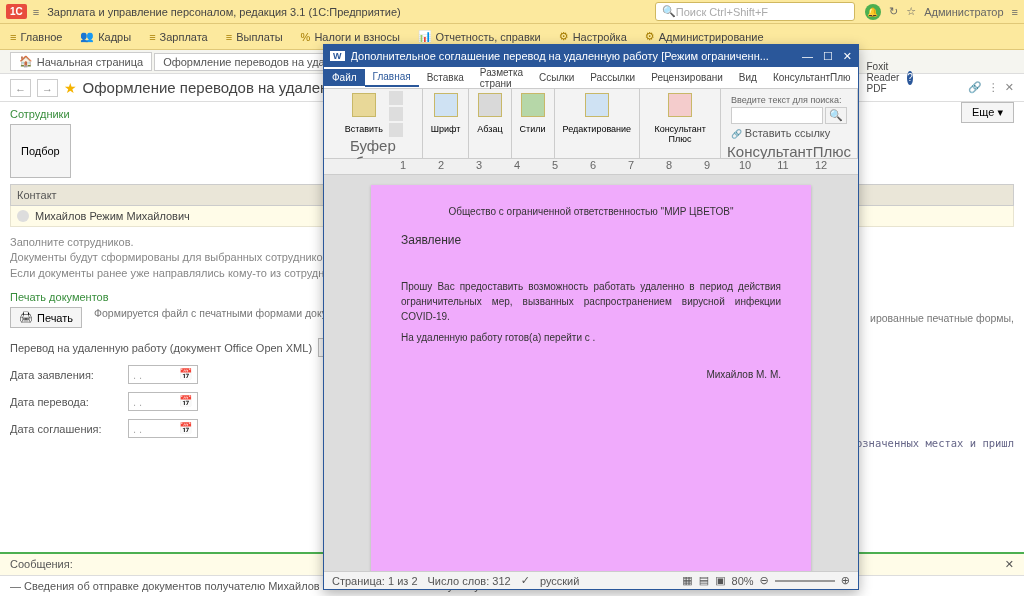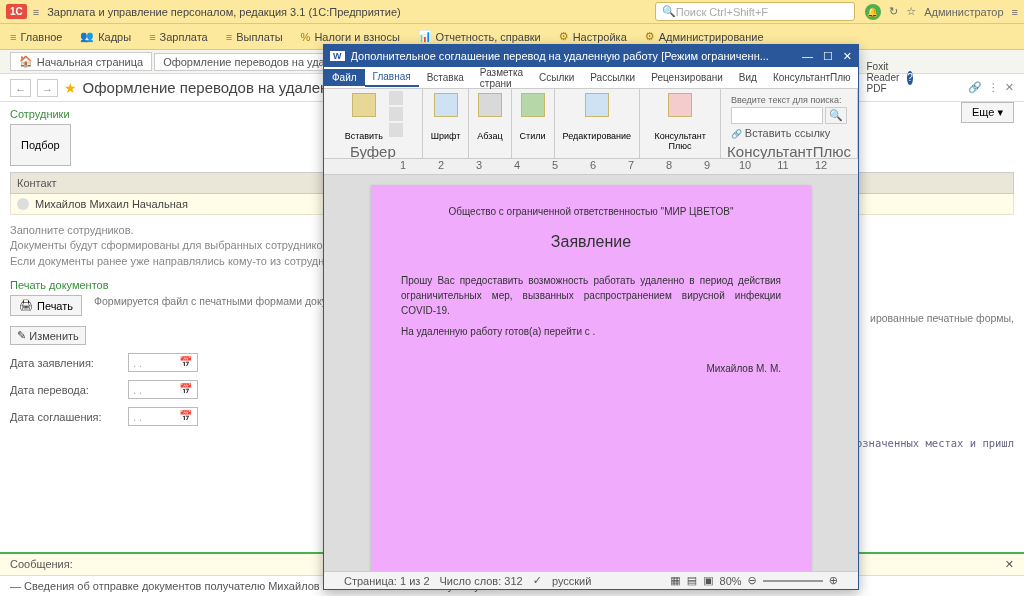--- a/index.html
+++ b/index.html
@@ -17,21 +17,21 @@
 .breadcrumb{background:#f5f5f0;height:24px;display:flex;align-items:center;padding:0 10px;border-bottom:1px solid #ddd}
 .bc-item{padding:2px 8px;border:1px solid #ccc;background:#fff;margin-right:2px;display:flex;align-items:center;gap:4px;color:#555}
 .toolbar{background:#fff;height:28px;display:flex;align-items:center;padding:0 10px;justify-content:space-between;border-bottom:1px solid #ddd}
 .tb-left{display:flex;align-items:center;gap:6px}
 .tb-arrow{color:#888;padding:2px 4px;border:1px solid #ccc}
 .star{color:#f5b300;font-size:14px}
 .page-title{font-size:15px;color:#444}
 .content{display:flex;height:calc(100% - 102px)}
 .left-panel{flex:1;padding:6px 10px;position:relative}
 .section-label{color:#388e3c;font-size:11px;margin-bottom:4px}
-.podbor-btn{border:1px solid #bbb;padding:14px 10px;background:#f5f5f5;margin-bottom:6px;display:inline-block}
+.podbor-btn{border:1px solid #bbb;padding:20px 10px;background:#f5f5f5;margin-bottom:6px;display:inline-block}
 .table-header{background:#eae6d8;padding:4px 6px;border:1px solid #ccc;color:#555}
 .table-row{background:#fffce8;padding:4px 6px;border:1px solid #e8e4d0;border-top:none;display:flex;align-items:center;gap:6px;color:#444}
 .user-icon{width:12px;height:12px;background:#ddd;border-radius:50%}
 .hint-text{color:#888;font-size:10.5px;margin-top:8px;line-height:1.4}
 .section-green{color:#388e3c;margin-top:10px;margin-bottom:4px}
 .print-btn{border:1px solid #bbb;padding:3px 8px;background:#f5f5f5;display:inline-flex;align-items:center;gap:4px}
 .form-row{display:flex;align-items:center;gap:8px;margin-top:8px}
 .form-label{width:110px;color:#555}
 .date-input{border:1px solid #bbb;padding:2px 4px;width:70px;display:flex;justify-content:space-between;align-items:center;color:#aaa}
 .cal-icon{color:#666}
@@ -47,39 +47,39 @@
 .word-controls{display:flex;gap:10px;color:#fff}
 .word-tabs{background:#fff;height:22px;display:flex;align-items:center;border-bottom:1px solid #ccc}
 .word-tab{padding:3px 8px;color:#444;font-size:10px;cursor:pointer}
 .word-tab.file{background:#2a579a;color:#fff}
 .word-tab.active{border-bottom:2px solid #2a579a;color:#2a579a}
 .word-tab.help{margin-left:auto;background:#2a579a;color:#fff;border-radius:50%;width:14px;height:14px;display:flex;align-items:center;justify-content:center;padding:0;margin-right:4px}
 .ribbon{background:#f3f3f3;height:70px;display:flex;border-bottom:1px solid #ccc}
 .ribbon-group{border-right:1px solid #ccc;padding:2px 6px;display:flex;flex-direction:column;align-items:center;justify-content:space-between}
 .ribbon-group-label{font-size:15px;color:#666;text-align:center}
 .ribbon-icons{display:flex;gap:4px;align-items:flex-start}
-.ribbon-big{display:flex;flex-direction:column;align-items:center;gap:14px;padding:2px}
+.ribbon-big{display:flex;flex-direction:column;align-items:center;gap:7px;padding:2px}
 .ribbon-big-icon{width:24px;height:24px;background:#e8d898;border:1px solid #c8b868}
 .ribbon-small-col{display:flex;flex-direction:column;gap:2px}
 .ribbon-small{width:14px;height:14px;background:#ddd}
 .search-area{padding:4px;flex:1}
 .search-input{border:1px solid #ccc;width:100%;padding:2px;font-size:9px;color:#aaa}
 .ruler{height:16px;background:#f0f0f0;border-bottom:1px solid #ccc;position:relative;font-size:8px;color:#666;overflow:hidden}
 .ruler-marks{display:flex;padding-left:60px}
 .ruler-mark{width:38px;text-align:center}
 .doc-area{height:calc(100% - 146px);background:#ddd;overflow:auto;padding:10px 0;display:flex;justify-content:center}
 .doc-page{background:#f0abfc;width:440px;min-height:400px;padding:20px 30px;box-shadow:0 1px 3px rgba(0,0,0,0.2)}
 .doc-header{text-align:center;font-size:10px;color:#333;margin-bottom:14px;line-height:1.4}
 .doc-from{text-align:center;font-size:10px;color:#333;margin-bottom:18px}
-.doc-title{text-align:center;font-size:16px;color:#333;margin-bottom:22px}
+.doc-title{text-align:left;font-size:12px;color:#333;margin-bottom:32px}
 .doc-body{font-size:10px;color:#333;text-align:justify;line-height:1.5;margin-bottom:6px}
 .doc-sign{text-align:right;font-size:10px;color:#333;margin-top:24px}
 .doc-sign-line{text-align:center;font-size:9px;color:#333;margin-top:10px}
 .underline{border-top:1px solid #333;width:100px;display:inline-block}
-.status-bar{position:absolute;bottom:0;left:0;right:0;height:18px;background:#f3f3f3;border-top:1px solid #ccc;display:flex;align-items:center;padding:0 20px;font-size:9px;color:#555;gap:10px}
+.status-bar{position:absolute;bottom:0;left:0;right:0;height:18px;background:#f3f3f3;border-top:1px solid #ccc;display:flex;align-items:center;padding:0 8px;font-size:9px;color:#555;gap:10px}
 .status-right{margin-left:auto;display:flex;align-items:center;gap:6px}
 .zoom-slider{width:60px;height:2px;background:#999;position:relative}
 .edit-btn{border:1px solid #bbb;padding:2px 6px;background:#f5f5f5;display:inline-flex;align-items:center;gap:3px;color:#444}
 .tb-right{display:flex;gap:6px;color:#888}
 .info-text{color:#777;font-size:10.5px;margin-left:6px;display:inline}
 </style>
 </head>
 <body>
 
 <div class="top-bar">
@@ -157,36 +157,37 @@
 </div>
 
 <div class="content">
   <div class="left-panel">
     <div class="more-btn"><span>Еще</span> ▾</div>
     <div class="section-label">Сотрудники</div>
     <div class="podbor-btn">Подбор</div>
     <div class="table-header">Контакт</div>
     <div class="table-row">
       <span class="user-icon"></span>
-      <span>Михайлов Михаил Начальная</span>
+      <span>Михайлов Режим Михайлович</span>
     </div>
     <div class="hint-text">
       <div>Заполните сотрудников.</div>
       <div>Документы будут сформированы для выбранных сотрудников.</div>
       <div>Если документы ранее уже направлялись кому-то из сотрудников, дата о</div>
     </div>
     <div class="section-green">Печать документов</div>
     <div style="display:flex;align-items:flex-start;gap:6px">
       <div class="print-btn">
           <span>🖨</span>
           <span>Печать</span>
         </div>
       <span class="info-text">Формируется файл с печатными формами документов на выбранных сотрудников</span>
     </div>
     <div style="margin-top:10px;display:flex;align-items:center;gap:6px">
+      <span style="color:#555">Перевод на удаленную работу (документ Office Open XML)</span>
       <span class="edit-btn">
           <span>✎</span>
           <span>Изменить</span>
         </span>
     </div>
     <div class="form-row">
       <span class="form-label">Дата заявления:</span>
       <div class="date-input">
           <span>. .</span>
           <span class="cal-icon">📅</span>

